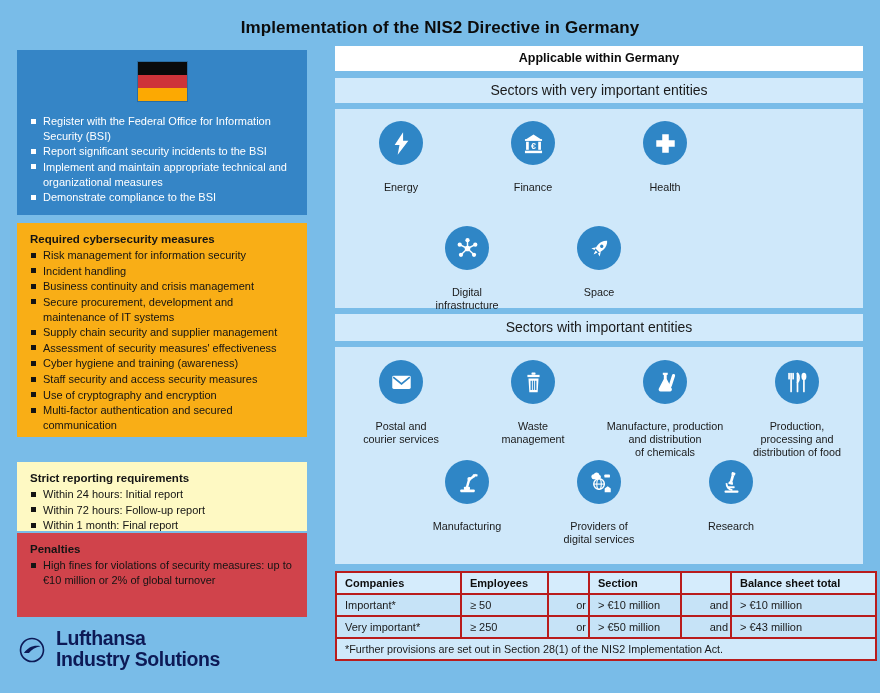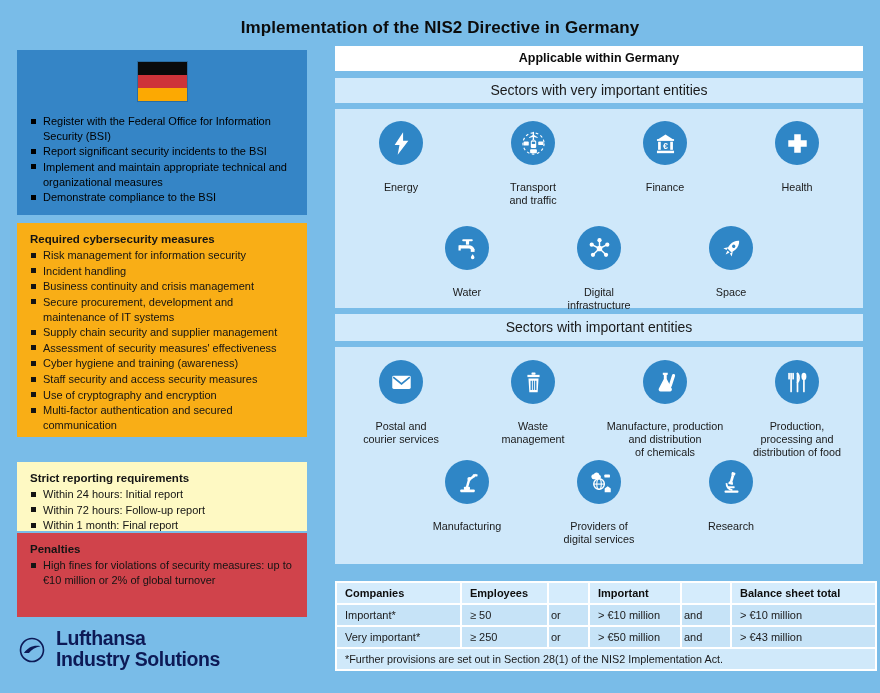--- a/index.html
+++ b/index.html
@@ -5,21 +5,21 @@
   * { margin:0; padding:0; box-sizing:border-box; }
   html,body { width:880px; height:693px; }
   body { font-family:"Liberation Sans", sans-serif; background:#79BCE8; position:relative; overflow:hidden; }
   .stage { position:absolute; inset:0;padding-left:44px; }
 
   .title { position:absolute; top:18px; left:0; width:100%; text-align:center;
            font-size:17px; font-weight:bold; color:#0c0c0c; letter-spacing:0.1px; }
 
   
   .panel { position:absolute; left:17px; width:290px; padding:10px 13px; color:#141414; }
-  .blue-panel   { top:50px;  height:165px; background:#3585C6; color:#000000; padding-top:12px; }
+  .blue-panel   { top:50px;  height:165px; background:#3585C6; color:#ffffff; padding-top:12px; }
   .yellow-panel { top:223px; height:214px; background:#F9AE16; }
   .orange-panel { top:462px; height:69px;  background:#fef9c3; }
   .red-panel    { top:533px; height:84px;  background:#D0434B; }
 
   .panel-heading { font-size:11.5px; font-weight:bold; margin-bottom:3px; }
 
   .flag { width:49px; height:39px; margin:0 auto 13px auto; box-shadow:0 0 0 1px rgba(0,0,0,0.18); }
   .flag div { height:13px; }
   .f-black { background:#0a0a0a; }
   .f-red   { background:#CE3339; }
@@ -50,26 +50,26 @@
   .imp .sector-row { height:100px; padding-top:13px; }
   .sector-row.offset { padding-left:66px; }
   .sector { width:132px; display:flex; flex-direction:column; align-items:center; }
   .icon-circle { width:44px; height:44px; border-radius:50%; background:#2F86C6;
                  display:flex; align-items:center; justify-content:center; flex:0 0 auto; }
   .icon-circle svg { width:27px; height:27px; display:block; }
   .sector-label { margin-top:16px; font-size:10.8px; line-height:1.22; text-align:center;
                   color:#1a1a1a; white-space:pre-line; }
 
   
-  .criteria-table { width:528px; margin-top:17px; border-collapse:separate; border-spacing:2px;
-                    background:#ffffff; table-layout:fixed; }
+  .criteria-table { width:528px; margin-top:7px; border-collapse:separate; border-spacing:2px;
+                    background:#b91c1c; table-layout:fixed; }
   .criteria-table th { background:#D5ECFC; font-size:11px; font-weight:bold; text-align:left;
                        padding:4px 8px; color:#0e0e0e; }
   .criteria-table td { background:#C6E3F7; font-size:11px; padding:4px 8px; color:#1a1a1a; }
-  .criteria-table td.conn { text-align:left; padding:4px 2px; }
+  .criteria-table td.conn { text-align:right; padding:4px 2px; }
   .criteria-table td.footnote { background:#D0E9FA; font-size:10.8px; }
 </style>
 </head>
 <body>
 
 <div class="stage">
 
   <div class="title">Implementation of the NIS2 Directive in Germany</div>
 
   <div class="panel blue-panel">
@@ -138,39 +138,20 @@
             <div class="icon-circle">
               <svg viewBox="0 0 24 24">
                 <path fill="#fff" d="M13.4 2 5.9 13.4h4.3L8.6 22l9.5-12.4h-4.7L13.4 2z"></path>
               </svg>
             </div>
             <div class="sector-label">Energy</div>
           </div>
           <div class="sector">
             <div class="icon-circle">
               <svg viewBox="0 0 24 24">
-                <circle cx="12" cy="12" r="9.4" fill="none" stroke="#fff" stroke-width="1" stroke-dasharray="2.4 2.2"></circle>
-                <g fill="#fff">
-                  <g transform="translate(7.3,0.8) scale(0.4)">
-                    <path d="M21 16v-2l-8-5V3.5a1.5 1.5 0 0 0-3 0V9l-8 5v2l8-2.5V19l-2 1.5V22l3.5-1 3.5 1v-1.5L13 19v-5.5l8 2.5z"></path>
-                  </g>
-                  <rect x="3.2" y="10.2" width="4.6" height="3.6" rx="0.8"></rect>
-                  <rect x="16.2" y="10.2" width="4.6" height="3.2" rx="0.8"></rect>
-                  <rect x="9.6" y="9.4" width="4.8" height="6.6" rx="1"></rect>
-                  <rect x="10.5" y="10.4" width="3" height="2" fill="#2F86C6"></rect>
-                  <rect x="9" y="17.2" width="6" height="3.4" rx="0.8"></rect>
-                </g>
-              </svg>
-            </div>
-            <div class="sector-label">Transport
-and traffic</div>
-          </div>
-          <div class="sector">
-            <div class="icon-circle">
-              <svg viewBox="0 0 24 24">
                 <g fill="#fff">
                   <path d="M4.4 8.8 12 4l7.6 4.8z"></path>
                   <rect x="4.4" y="8.2" width="15.2" height="1.5"></rect>
                   <rect x="5.4" y="10.4" width="2.4" height="7.2"></rect>
                   <rect x="16.2" y="10.4" width="2.4" height="7.2"></rect>
                   <rect x="4.4" y="18.4" width="15.2" height="2.2"></rect>
                   <text x="12" y="16.6" font-size="8" font-weight="bold" text-anchor="middle" font-family="Liberation Sans, sans-serif">€</text>
                 </g>
               </svg>
             </div>
@@ -179,35 +160,20 @@
           <div class="sector">
             <div class="icon-circle">
               <svg viewBox="0 0 24 24">
                 <path fill="#fff" d="M9.1 3.8h5.8v5.3h5.3v5.8h-5.3v5.3H9.1v-5.3H3.8V9.1h5.3z"></path>
               </svg>
             </div>
             <div class="sector-label">Health</div>
           </div>
         </div>
         <div class="sector-row offset">
-          <div class="sector">
-            <div class="icon-circle">
-              <svg viewBox="0 0 24 24">
-                <g fill="#fff">
-                  <rect x="7.3" y="3.8" width="9.4" height="1.8" rx="0.9"></rect>
-                  <rect x="10.6" y="5" width="2.8" height="3.6"></rect>
-                  <path d="M4.8 9.2h8.4c2.6 0 4.6 1.5 5.3 4.1h-3.3c-.5-1-1.5-1.4-2.6-1.4H4.8z"></path>
-                  <rect x="4" y="9.2" width="2" height="4.6"></rect>
-                  <rect x="14.9" y="13" width="3.4" height="2"></rect>
-                  <path d="M16.6 17s-1.6 1.8-1.6 2.9a1.6 1.6 0 0 0 3.2 0c0-1.1-1.6-2.9-1.6-2.9z"></path>
-                </g>
-              </svg>
-            </div>
-            <div class="sector-label">Water</div>
-          </div>
           <div class="sector">
             <div class="icon-circle">
               <svg viewBox="0 0 24 24">
                 <g stroke="#fff" stroke-width="1.3">
                   <line x1="12" y1="12" x2="12" y2="4.6"></line>
                   <line x1="12" y1="12" x2="18.9" y2="8.6"></line>
                   <line x1="12" y1="12" x2="17.8" y2="17.6"></line>
                   <line x1="12" y1="12" x2="6.2" y2="17.6"></line>
                   <line x1="12" y1="12" x2="5.1" y2="8.6"></line>
                 </g>
@@ -364,21 +330,21 @@
           <col style="width:39px">
         <col style="width:90px">
           <col style="width:48px">
           <col style="width:143px">
       </colgroup>
       <thead>
           <tr>
             <th>Companies</th>
             <th>Employees</th>
             <th></th>
-            <th>Important</th>
+            <th>Section</th>
             <th></th>
             <th>Balance sheet total</th>
           </tr>
         </thead>
       <tbody>
           <tr>
             <td>Important*</td>
             <td>≥ 50</td>
             <td class="conn">or</td>
             <td>&gt; €10 million</td>

